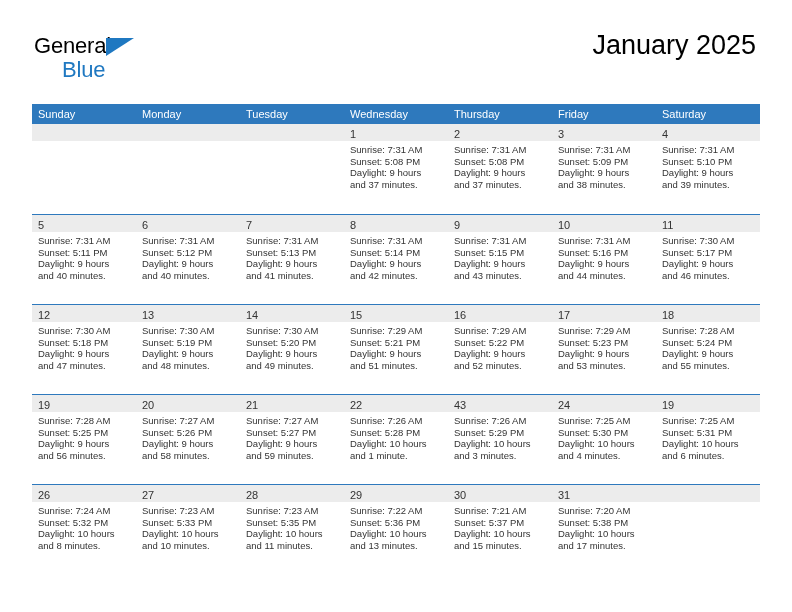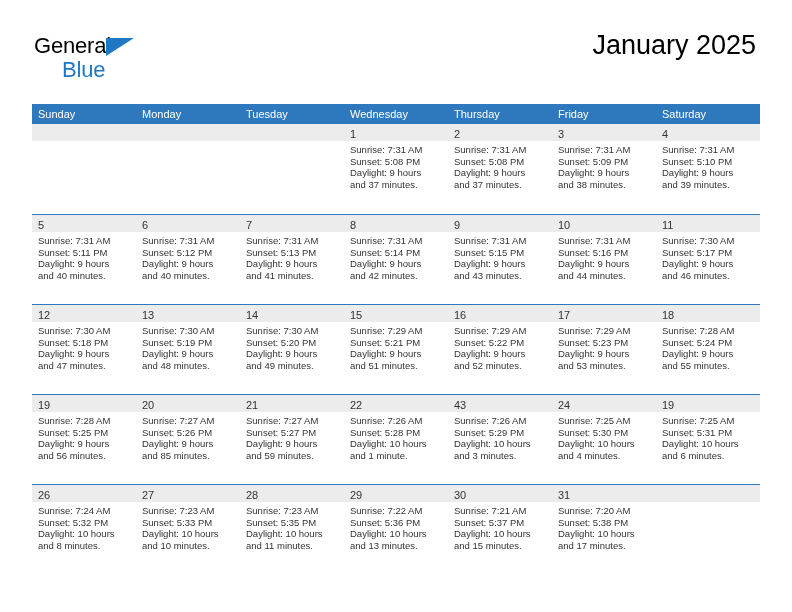--- a/index.html
+++ b/index.html
@@ -370,21 +370,21 @@
               <div class="day-line">Daylight: 9 hours</div>
               <div class="day-line">and 56 minutes.</div>
             </div>
           </div>
           <div class="day-cell">
             <div class="day-number-band"><span class="day-number">20</span></div>
             <div class="day-body">
               <div class="day-line">Sunrise: 7:27 AM</div>
               <div class="day-line">Sunset: 5:26 PM</div>
               <div class="day-line">Daylight: 9 hours</div>
-              <div class="day-line">and 85 minutes.</div>
+              <div class="day-line">and 58 minutes.</div>
             </div>
           </div>
           <div class="day-cell">
             <div class="day-number-band"><span class="day-number">21</span></div>
             <div class="day-body">
               <div class="day-line">Sunrise: 7:27 AM</div>
               <div class="day-line">Sunset: 5:27 PM</div>
               <div class="day-line">Daylight: 9 hours</div>
               <div class="day-line">and 59 minutes.</div>
             </div>

